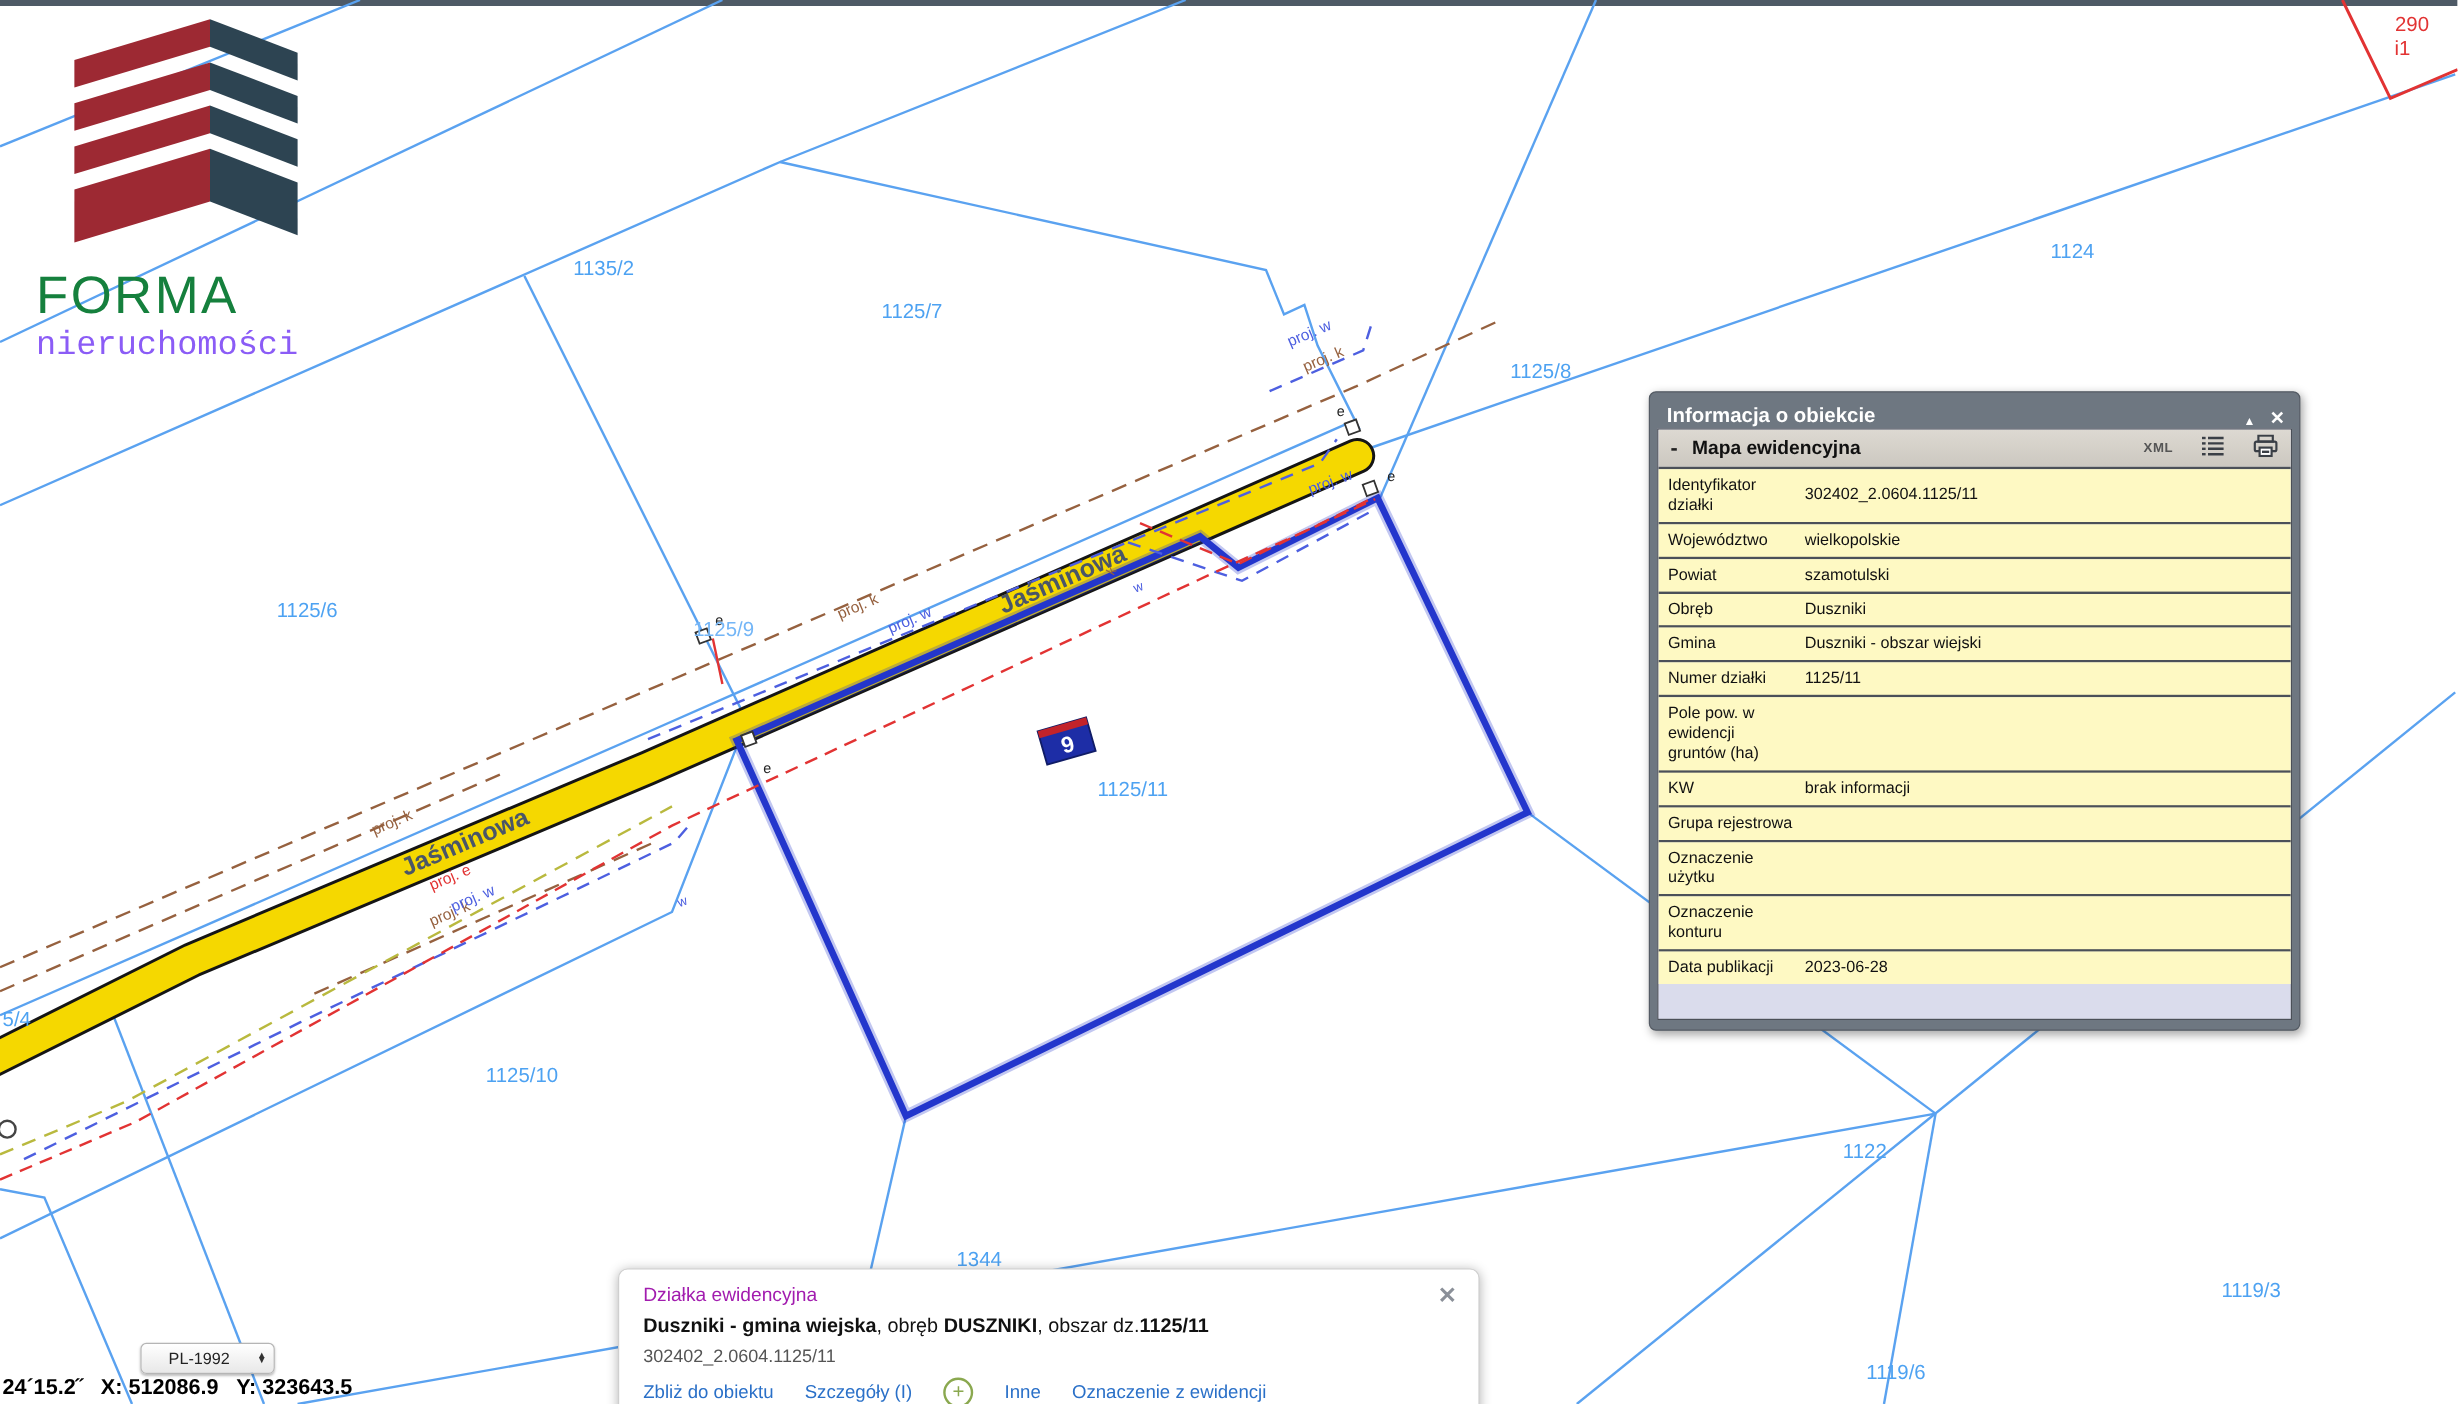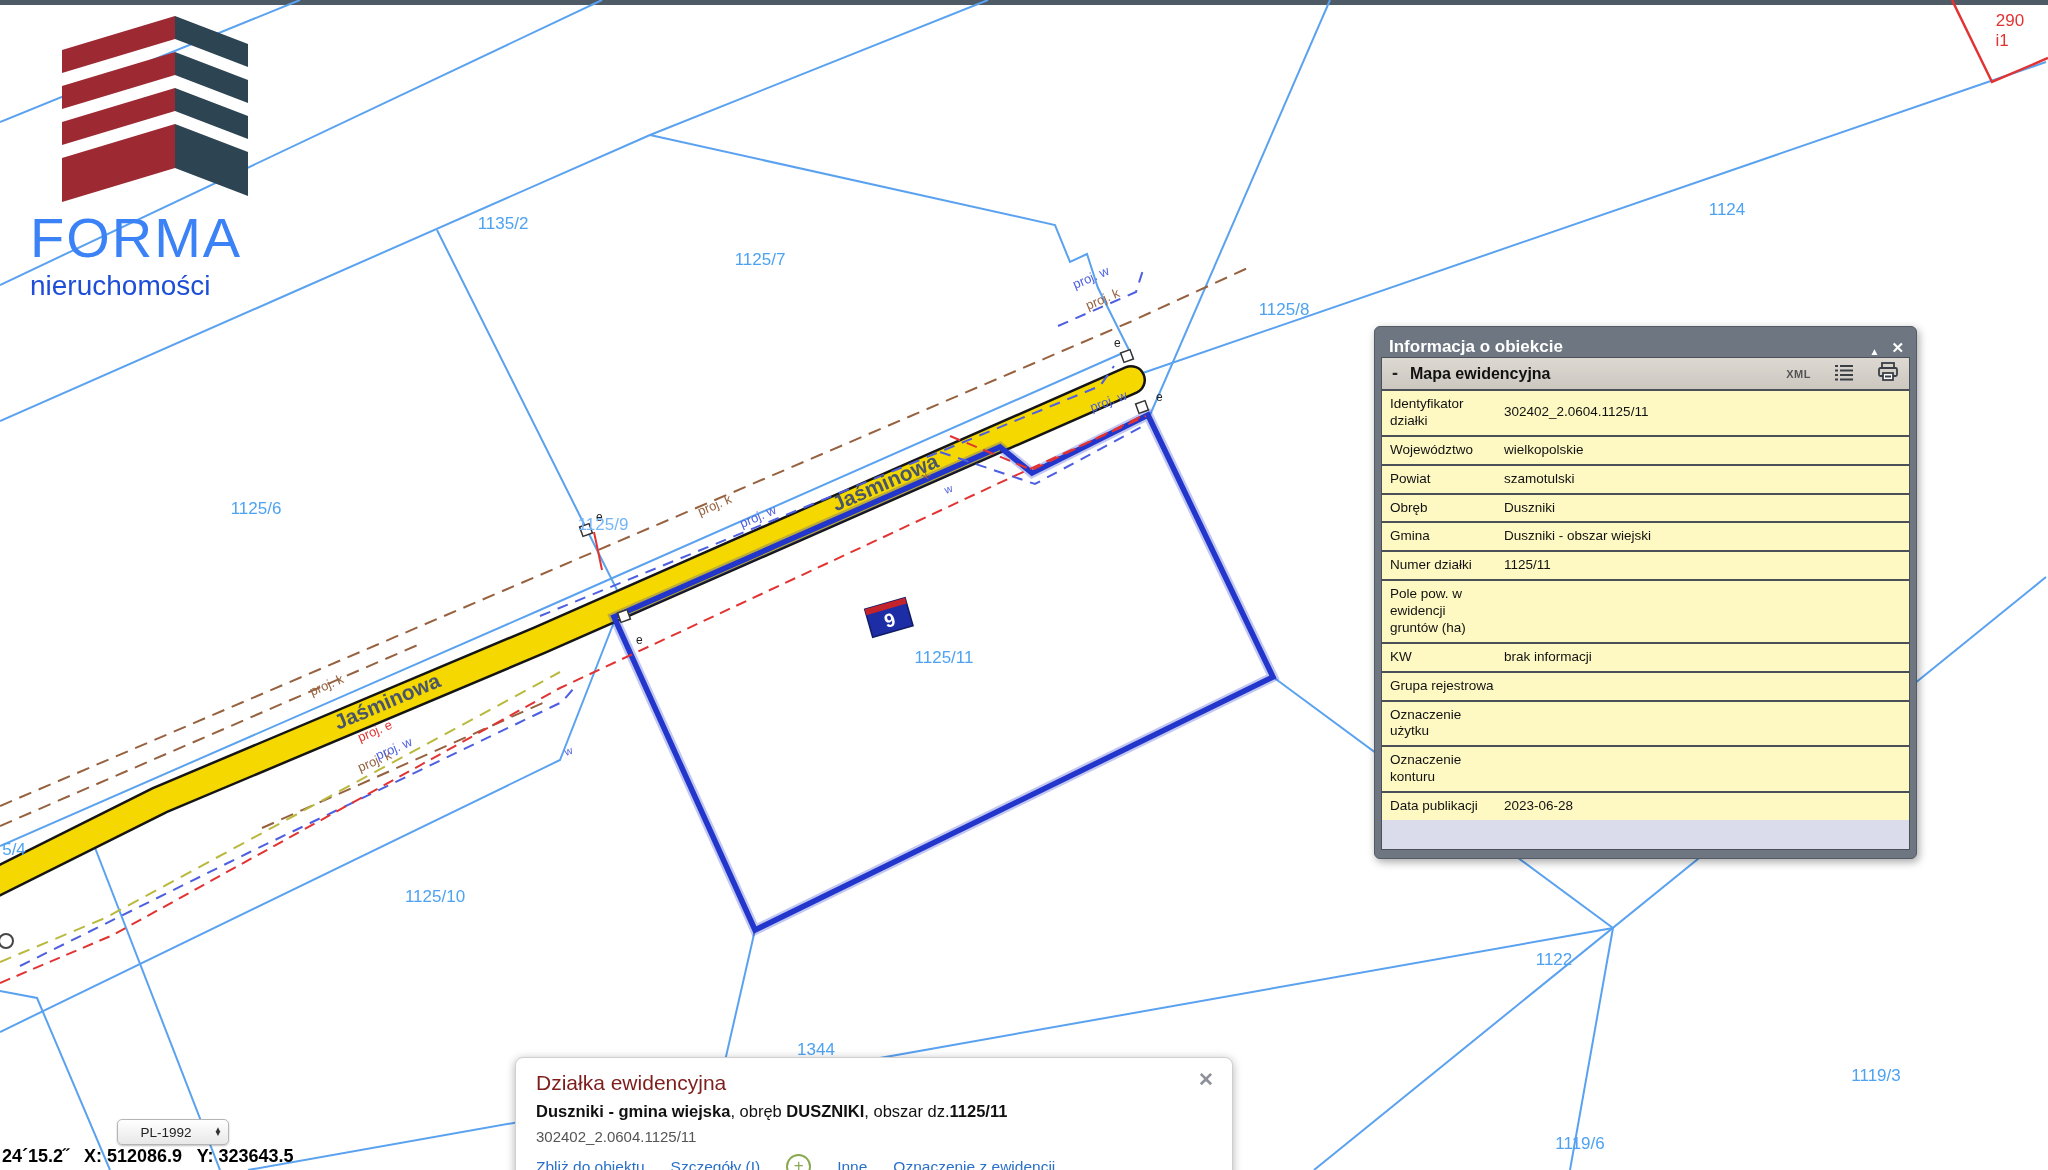--- a/index.html
+++ b/index.html
@@ -3,22 +3,22 @@
 <meta charset="utf-8">
 <style>
   html,body{margin:0;padding:0;}
   body{width:2048px;height:1170px;overflow:hidden;background:#ffffff;
        font-family:"Liberation Sans",sans-serif;position:relative;}
   #screen{position:absolute;inset:0;width:2048px;height:1170px;overflow:hidden;}
   #mapsvg{position:absolute;left:0;top:0;}
 
   
   #logo{position:absolute;left:30px;top:8px;width:240px;}
-  #logo .word{font-size:56px;color:#3b82f6;letter-spacing:2px;margin-top:0;line-height:1;}
-  #logo .sub{font-size:28px;color:#1d4ed8;margin-top:6px;line-height:1;}
+  #logo .word{font-size:44px;color:#15803d;letter-spacing:2px;margin-top:14px;line-height:1;}
+  #logo .sub{font-size:28px;color:#8b5cf6;margin-top:6px;line-height:1;font-family:Liberation Mono, monospace;}
 
   
   #panel{position:absolute;left:1374px;top:326px;width:543px;height:533px;
          background:#6e7781;border:1px solid #545b64;border-radius:6px;
          box-shadow:2px 3px 8px rgba(0,0,0,.35);padding:0 6px 6px 6px;box-sizing:border-box;}
   #panel-titlebar{height:30px;display:flex;align-items:flex-end;color:#fff;}
   #panel-title{font-weight:bold;font-size:17px;padding-left:8px;flex:1;}
   .tb-btn{color:#fff;cursor:pointer;padding:0 6px;font-weight:bold;}
   #panel-collapse{font-size:10px;}
   #panel-close{font-size:15px;}
@@ -33,21 +33,21 @@
        font-size:13.5px;color:#111;background:#fef9c3;}
   .row:last-child{border-bottom:none;}
   .row .lbl{width:104px;padding:5px 4px 5px 8px;line-height:1.25;flex:none;}
   .row .val{flex:1;padding:5px 6px;line-height:1.25;}
   .row.bottom-align{align-items:flex-end;}
 
   
   #popup{position:absolute;left:515px;top:1057px;width:718px;height:140px;background:#fff;
          border:1px solid #cfcfcf;border-radius:8px;box-shadow:0 2px 10px rgba(0,0,0,.3);
          padding:13px 20px;box-sizing:border-box;}
-  #popup-title{font-size:21px;color:#7f1d1d;}
+  #popup-title{font-size:16px;color:#a21caf;}
   #popup-main{font-size:16.5px;color:#111;margin-top:7px;}
   #popup-id{font-size:15px;color:#555;margin-top:7px;}
   #popup-links{display:flex;align-items:center;gap:26px;margin-top:9px;font-size:15.5px;}
   #popup-links a{color:#2a70c8;text-decoration:none;cursor:pointer;}
   #popup-close{position:absolute;right:18px;top:10px;font-size:19px;font-weight:bold;
                color:#8b9099;cursor:pointer;}
   #plus-btn{width:21px;height:21px;border:2px solid #8aa84f;border-radius:50%;color:#8aa84f;
             font-size:17px;line-height:19px;text-align:center;cursor:pointer;}
 
   

